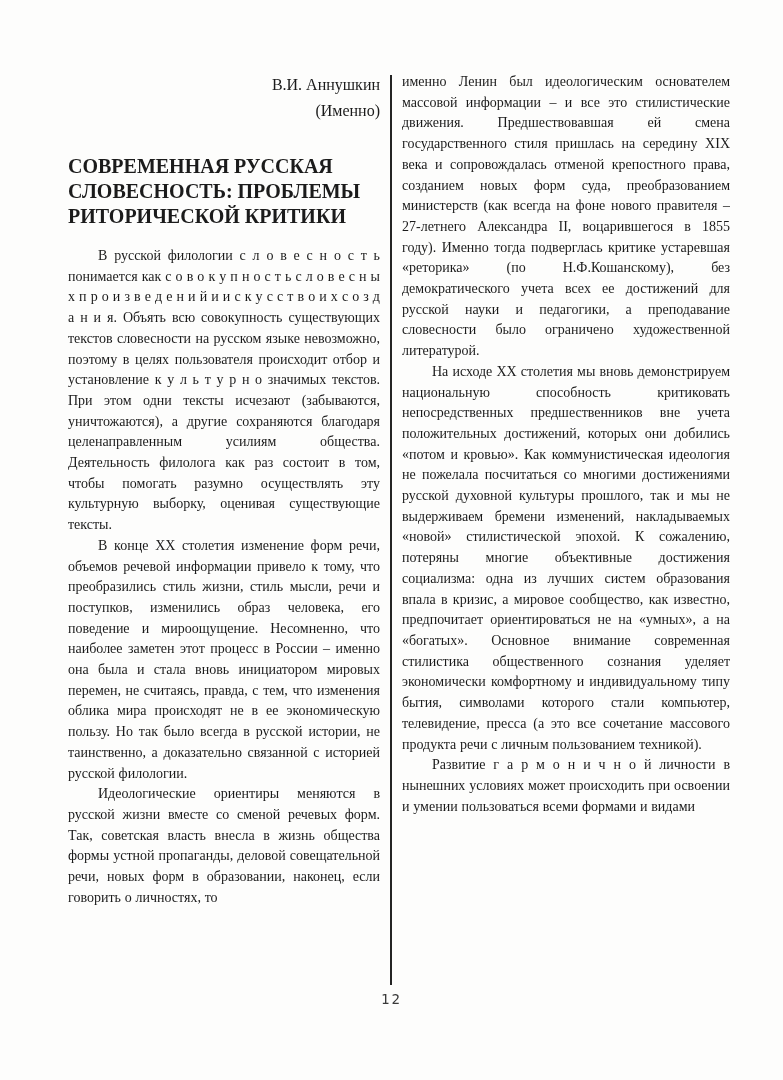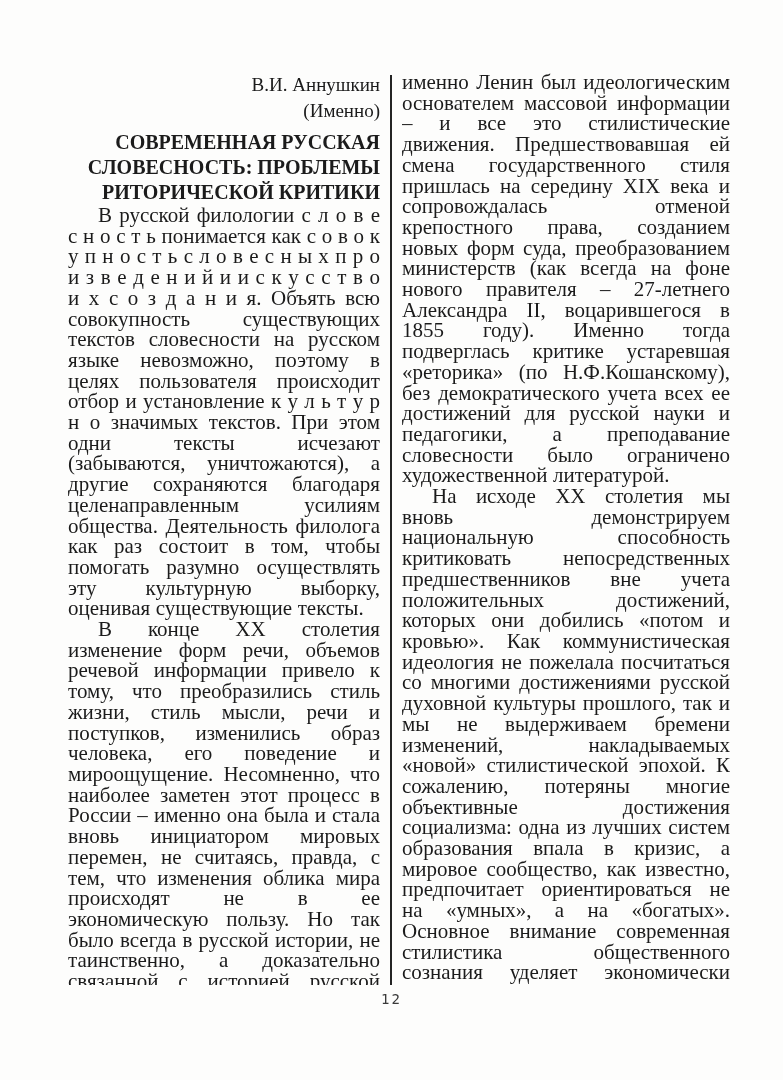--- a/index.html
+++ b/index.html
@@ -34,33 +34,34 @@
   .col-left { width: 312px; }
   .col-right { width: 328px; }
   .divider {
     width: 2px;
     background: var(--divider);
     margin: 3px 10px 0 10px;
     align-self: stretch;
   }
   .author-block {
     text-align: right;
-    font-size: 19px;
+    font-size: 16px;
     line-height: 26px;
-    margin-bottom: 6px;
+    margin-bottom: 30px;
   }
   .article-title {
-    text-align: right;
+    text-align: left;
     font-size: 20px;
     font-weight: bold;
     line-height: 25px;
+    margin-bottom: 17px;
   }
   .article-title span { display: block; }
   .body-text p {
-    font-size: 21px;
+    font-size: 14px;
     line-height: 20.7px;
     text-align: justify;
     text-indent: 30px;
     hyphens: auto;
     -webkit-hyphens: auto;
     word-spacing: 0.02em;
   }
   .body-text p.no-indent { text-indent: 0; }
   .page-number {
     position: absolute;

